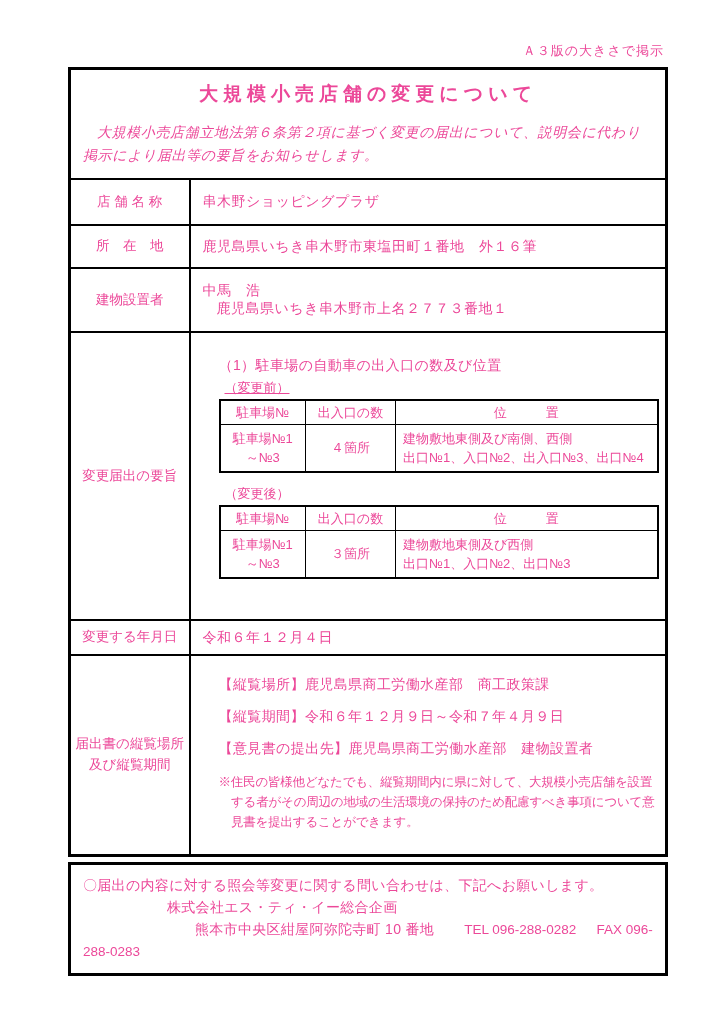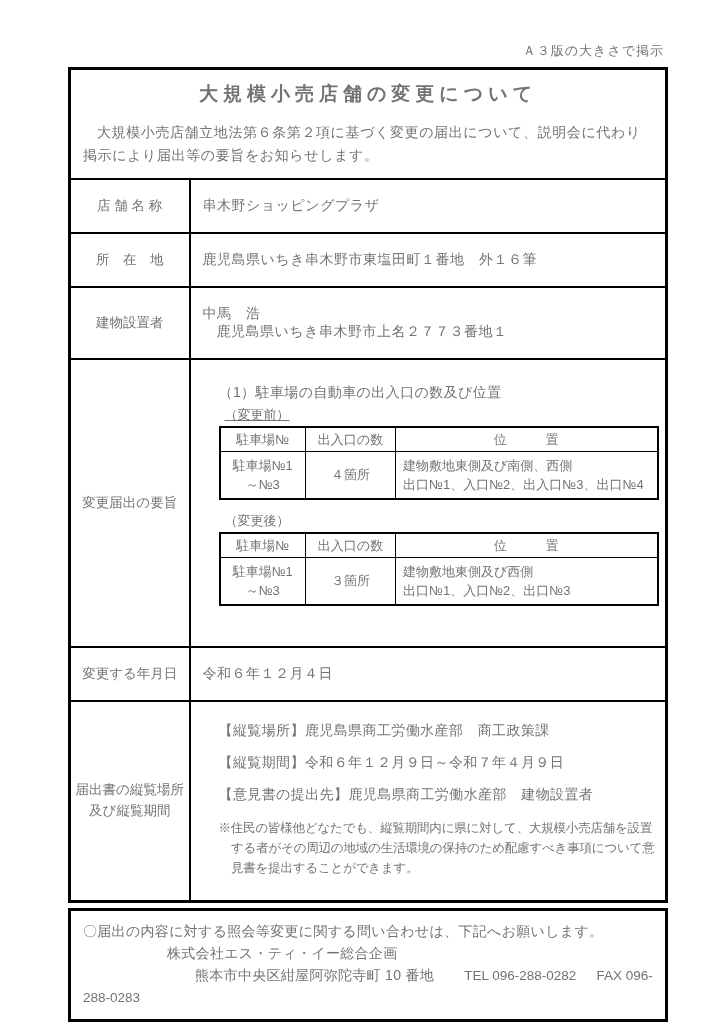--- a/index.html
+++ b/index.html
@@ -1,21 +1,21 @@
 <!DOCTYPE html>
 <html><head>
 <meta charset="utf-8">
 <style>
   * { box-sizing: border-box; margin: 0; padding: 0; }
   html,body { background:#ffffff; }
   .page {
     position: relative;
     width: 724px; height: 1024px;
     background: #ffffff;
-    color: #737373;
+    color: #ec4899;
     font-family: "Liberation Sans", "DejaVu Sans", sans-serif;
     overflow: hidden;
   }
   .content { position: absolute; left: 68px; top: 42px; width: 600px; }
 
   .top-note {
     text-align: right;
     font-size: 13px;
     letter-spacing: 1px;
     margin: 0 4px 7px 0;
@@ -37,34 +37,35 @@
     text-align: center;
     letter-spacing: 5px;
     margin: 3px 0 14px;
   }
   .intro {
     font-size: 14px;
     line-height: 1.62;
     text-indent: 1em;
     letter-spacing: 0.6px;
     margin: 0 2px;
+    font-style: italic;
   }
 
   table.main th {
     font-weight: normal;
     font-size: 13.5px;
     text-align: center;
     vertical-align: middle;
     padding: 0 2px;
     white-space: pre-line;
     line-height: 1.55;
   }
   td.value {
     font-size: 14px;
-    padding: 17px 12px;
+    padding: 4px 12px;
     vertical-align: middle;
     letter-spacing: 0.5px;
   }
   .r-store  { height: 46px; }
   .r-loc    { height: 43px; }
   .r-build  { height: 64px; }
   .r-sum    { height: 288px; }
   .r-date   { height: 35px; }
   .r-view   { height: 200px; }
 

